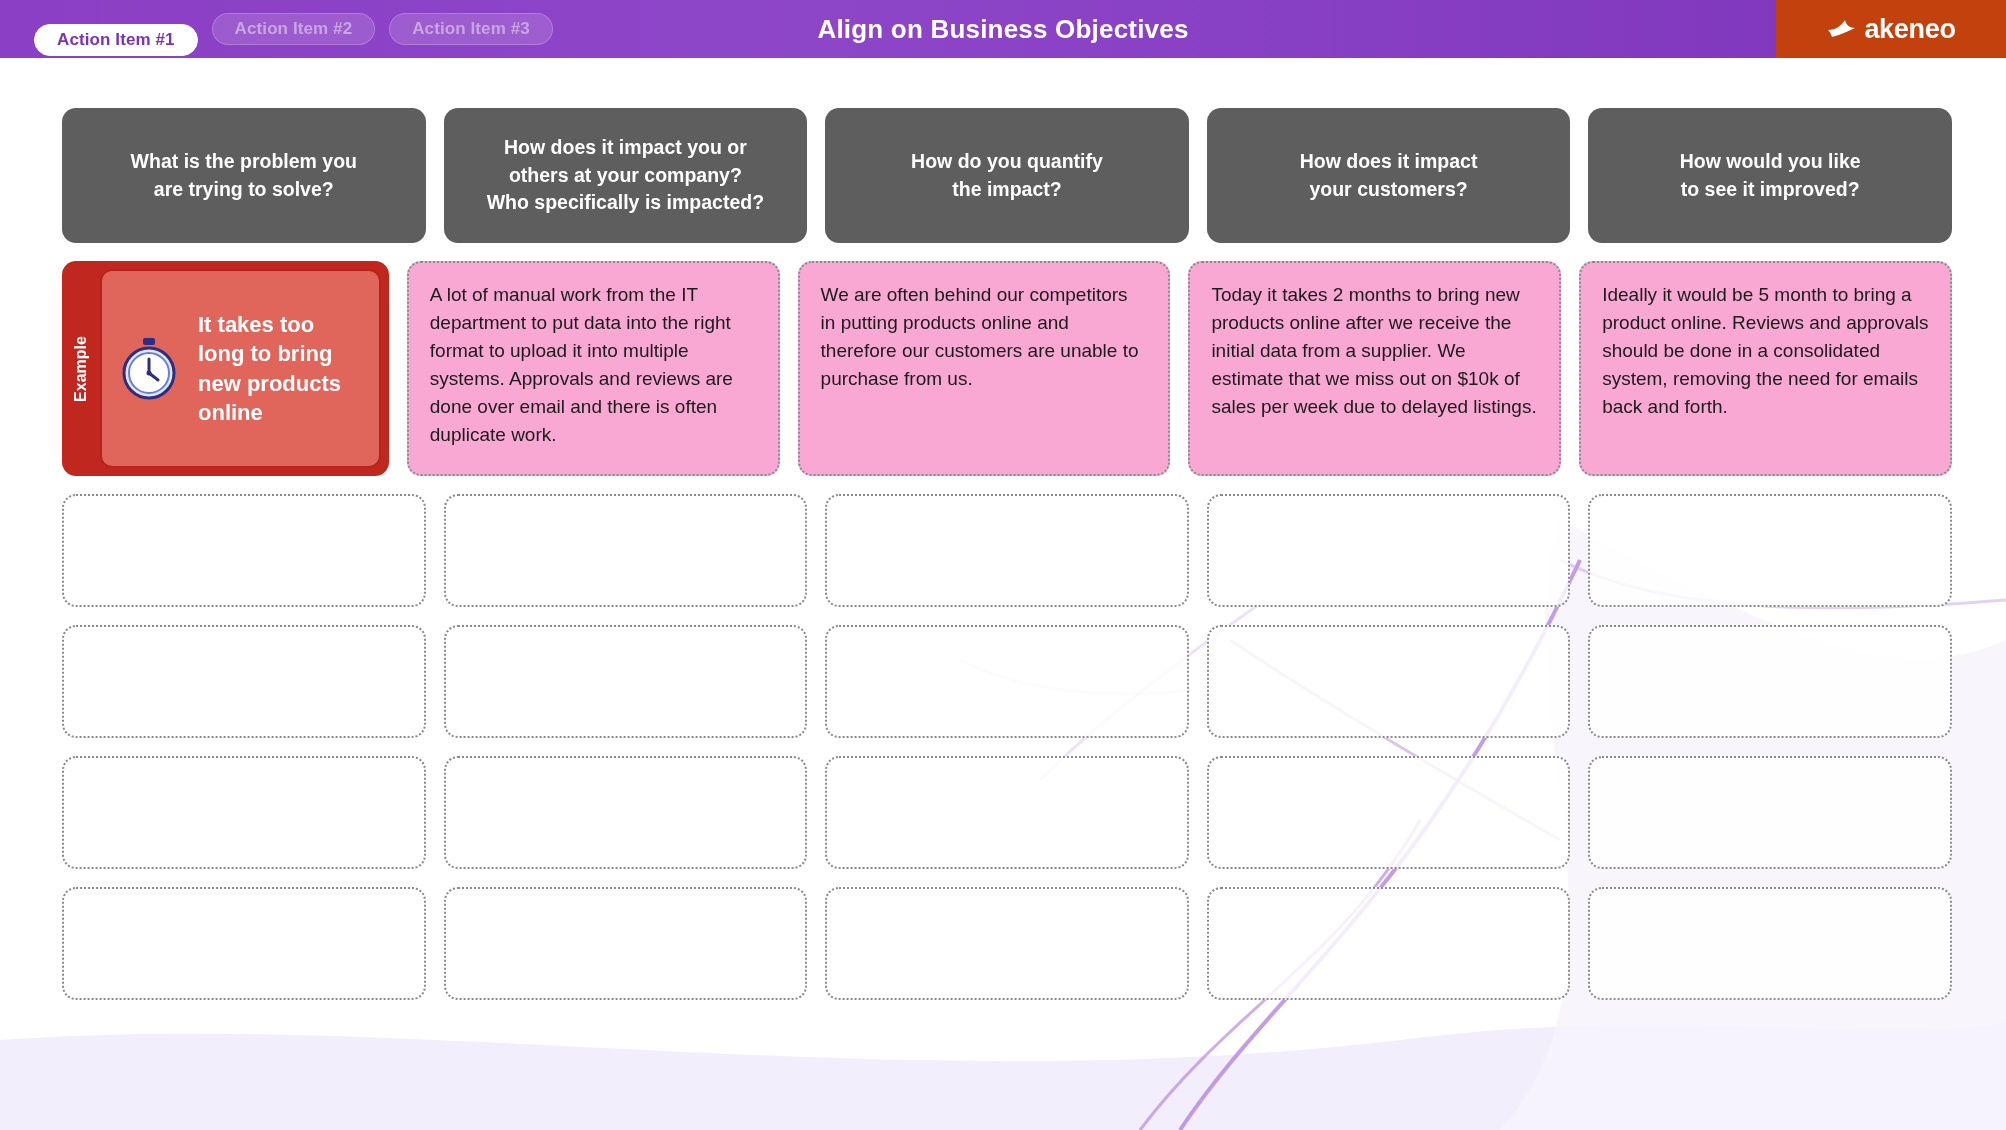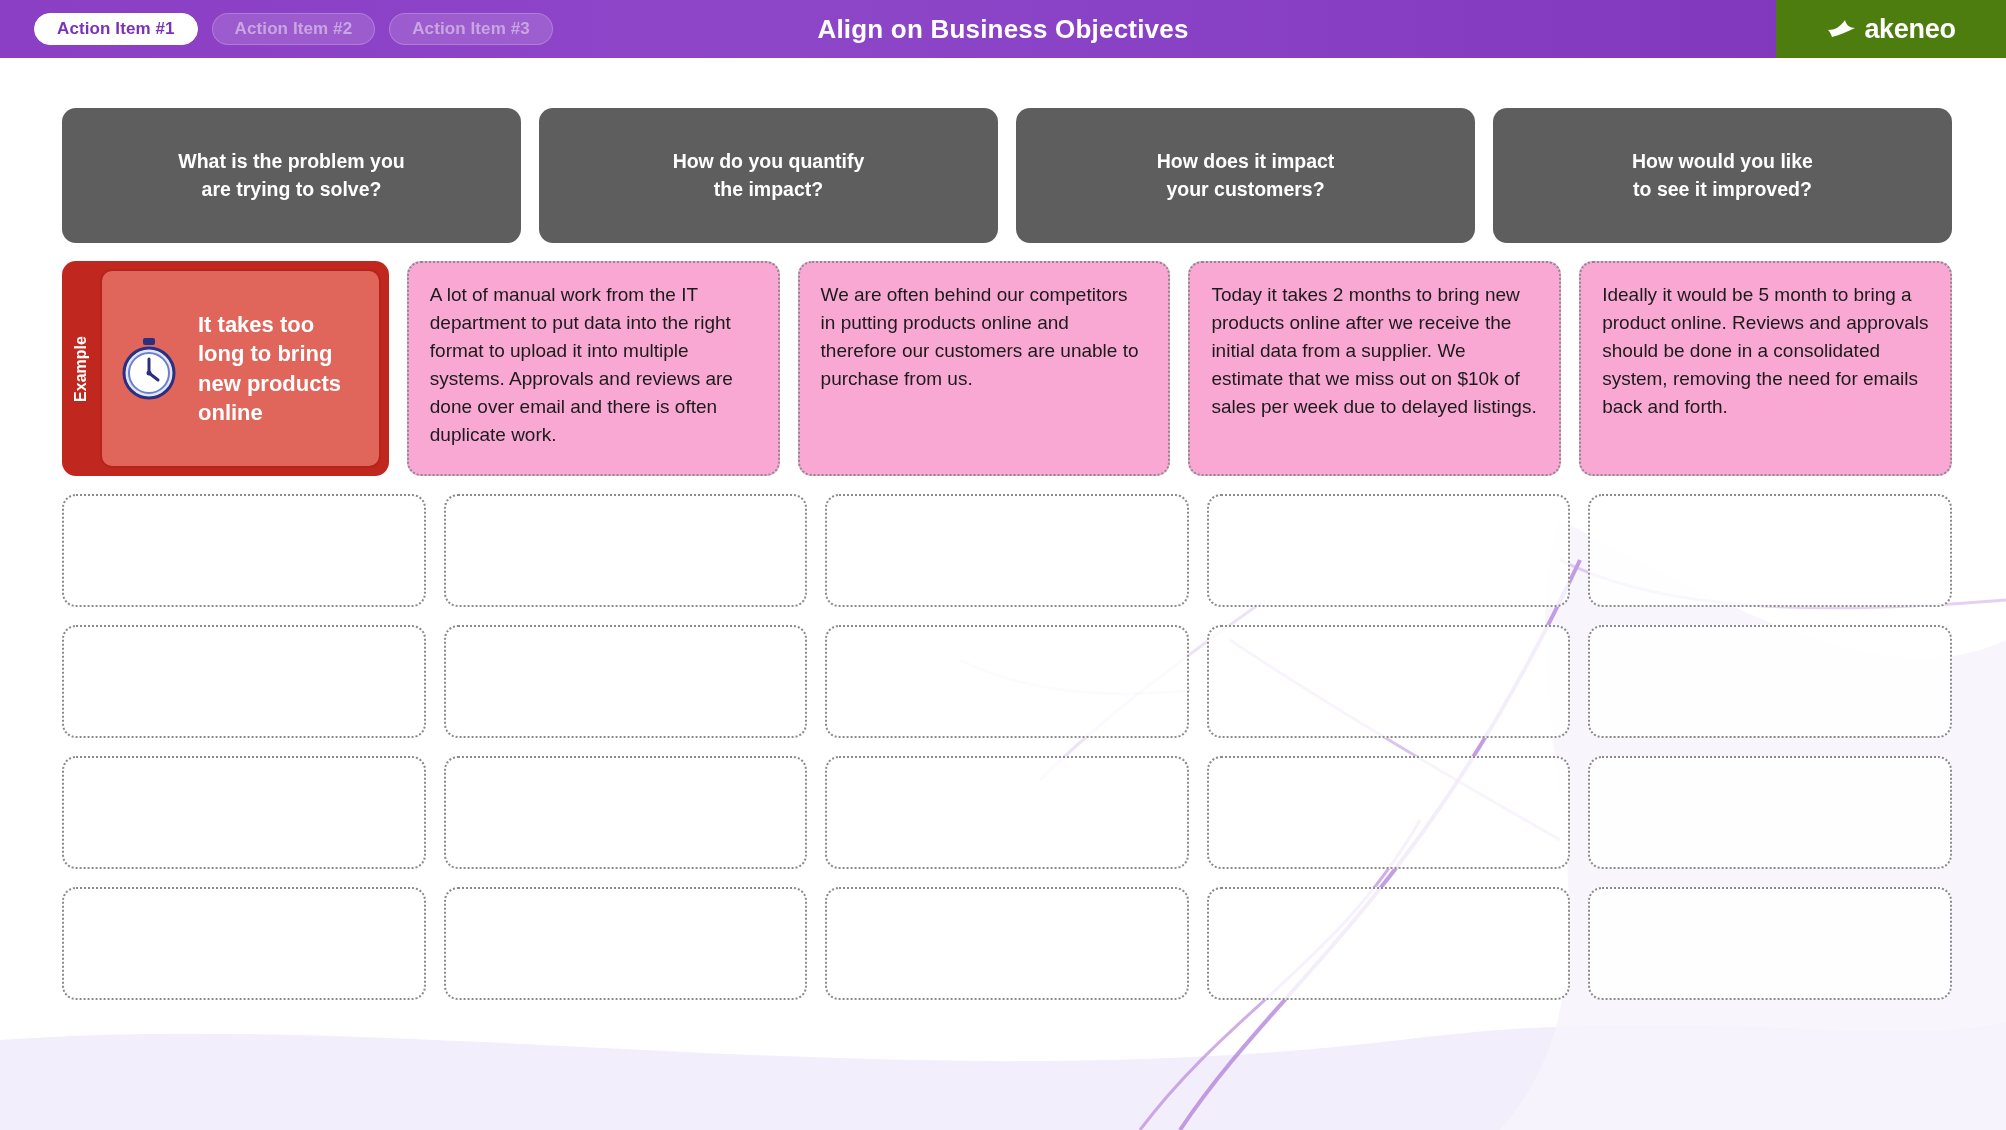--- a/index.html
+++ b/index.html
@@ -51,20 +51,21 @@
     font-size: 17px;
     font-weight: bold;
     letter-spacing: .1px;
     white-space: nowrap;
     cursor: pointer;
   }
   .tab.active {
     background: #ffffff;
     color: #7b32b8;
     border: 1px solid #ffffff;
+    margin-top: 11px;
   }
   .tab.inactive {
     background: rgba(255,255,255,0.14);
     color: #c9a5e2;
     border: 1px solid rgba(255,255,255,0.20);
   }
   .board-title {
     position: absolute;
     left: 0; top: 0;
     width: 2006px; height: 58px;
@@ -75,21 +76,21 @@
     font-size: 26px;
     font-weight: bold;
     letter-spacing: .2px;
     z-index: 6;
     pointer-events: none;
   }
   .brand {
     position: absolute;
     right: 0; top: 0;
     width: 230px; height: 58px;
-    background: #4d7c0f;
+    background: #c2410c;
     display: flex;
     align-items: center;
     justify-content: center;
     gap: 8px;
     z-index: 7;
   }
   .brand-name {
     color: #ffffff;
     font-size: 27px;
     font-weight: bold;
@@ -218,20 +219,23 @@
       <path d="M2 13 C 9 13, 14 10, 19 3 C 20 8, 24 11, 29 11 C 22 14, 14 18, 6 20 C 5 17, 4 15, 2 13 Z" fill="#ffffff"></path>
     </svg>
     <span class="brand-name">akeneo</span>
   </div>
 
   <div class="grid">
 
     <div class="col-head-row">
       <div class="col-head" style="white-space:pre-line">What is the problem you
 are trying to solve?</div>
+      <div class="col-head" style="white-space:pre-line">How does it impact you or
+others at your company?
+Who specifically is impacted?</div>
       <div class="col-head" style="white-space:pre-line">How do you quantify
 the impact?</div>
       <div class="col-head" style="white-space:pre-line">How does it impact
 your customers?</div>
       <div class="col-head" style="white-space:pre-line">How would you like
 to see it improved?</div>
     </div>
 
     <div class="body-row row-example">
       <div class="example-card">

